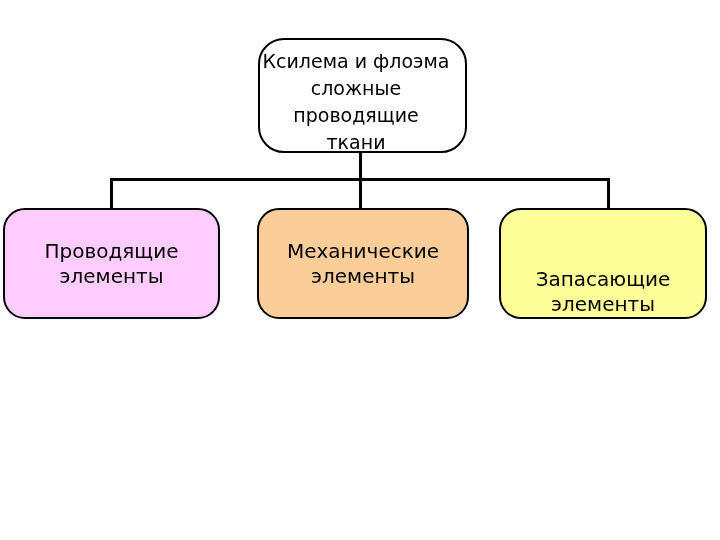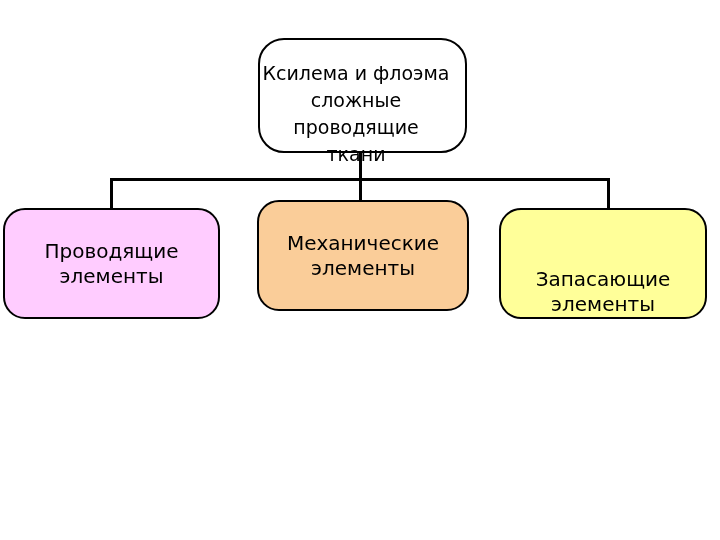--- a/index.html
+++ b/index.html
@@ -86,36 +86,36 @@
     height: 115px;
     background: transparent;
     border-radius: 26px;
     align-items: flex-start;
     justify-content: center;
     overflow: visible;
   }
   #node-root .node-label {
     font-size: 19px;
     line-height: 27px;
-    padding-top: 20px;
+    padding-top: 8px;
     width: 236px;
     margin-left: -13px;
   }
 
   
   #node-conducting {
     left: 3px;
     top: 208px;
     width: 217px;
     height: 111px;
     background: #ffccff;
   }
   #node-mechanical {
     left: 257px;
-    top: 200px;
+    top: 208px;
     width: 212px;
     height: 111px;
     background: #facd99;
   }
   #node-storage {
     left: 499px;
     top: 208px;
     width: 208px;
     height: 111px;
     background: #ffff99;

